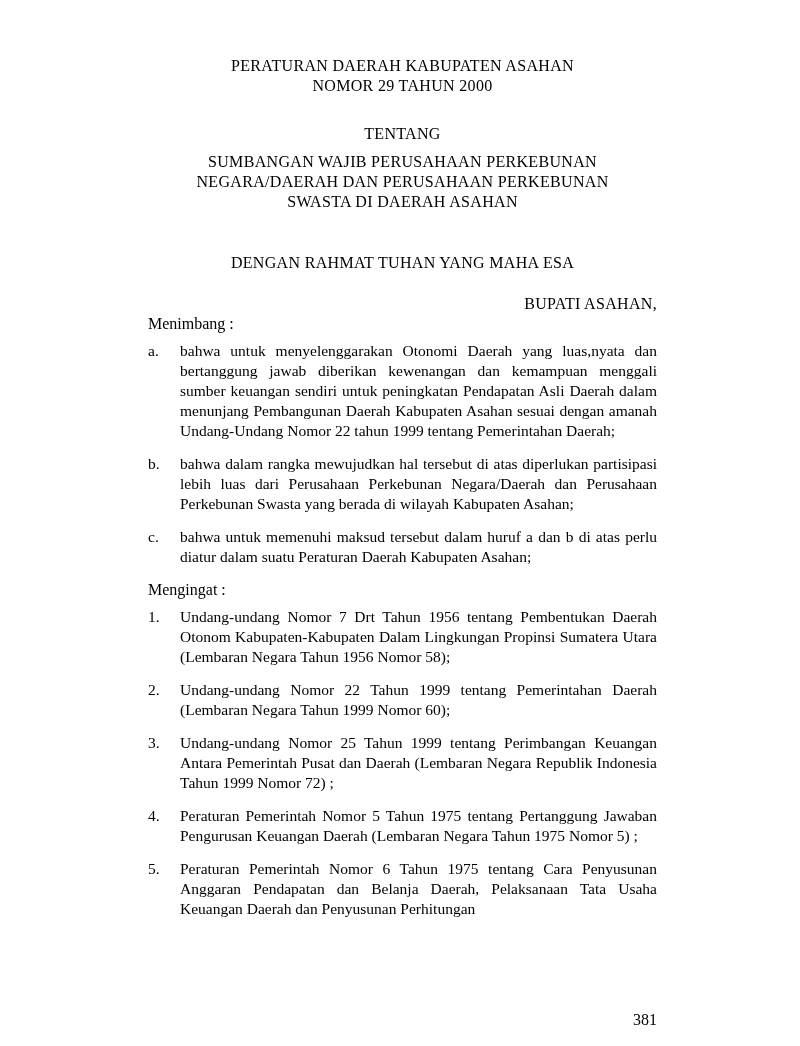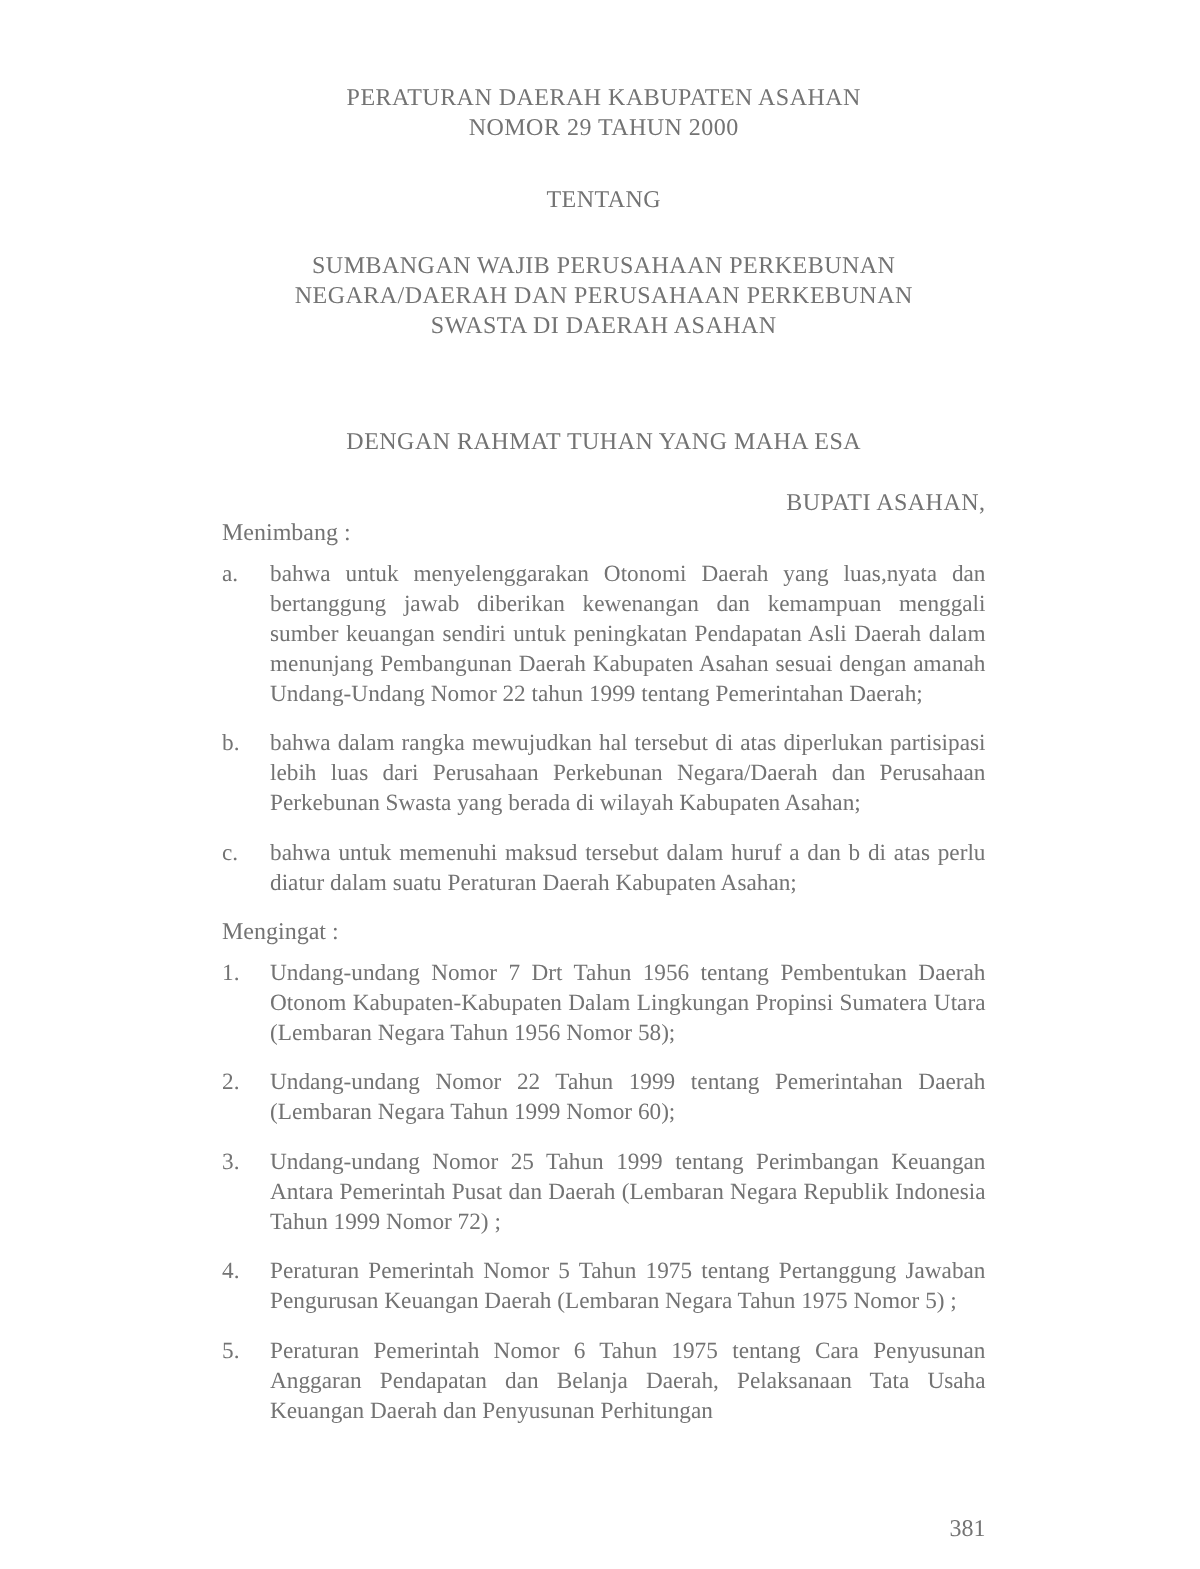--- a/index.html
+++ b/index.html
@@ -5,37 +5,37 @@
   html, body {
     margin: 0;
     padding: 0;
     background: #ffffff;
   }
   .page {
     position: relative;
     width: 800px;
     height: 1046px;
     background: #ffffff;
-    color: #737373;
+    color: #000000;
     font-family: "Liberation Serif", "DejaVu Serif", serif;
     overflow: hidden;
   }
   .content {
     padding: 56px 143px 0 148px; 
   }
   .doc-title {
     text-align: center;
     font-size: 16px;
     line-height: 20px;
     letter-spacing: 0.02em;
   }
   .title-block { margin-bottom: 0; }
   .tentang { margin-top: 28px; }
-  .subject-block { margin-top: 24px; }
-  .invocation { margin-top: 57px; }
+  .subject-block { margin-top: 8px; }
+  .invocation { margin-top: 41px; }
   .official { margin-top: 21px; text-align: right; }
 
   .section { margin-top: 0; }
   .section-label {
     font-size: 16px;
     line-height: 20px;
     margin-bottom: 7px;
   }
   .menimbang-label { }
   .mengingat-label { margin-top: 4px; }

